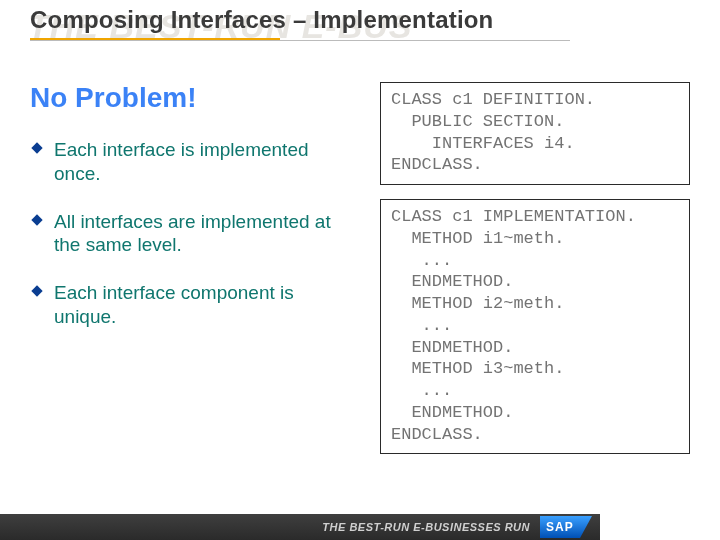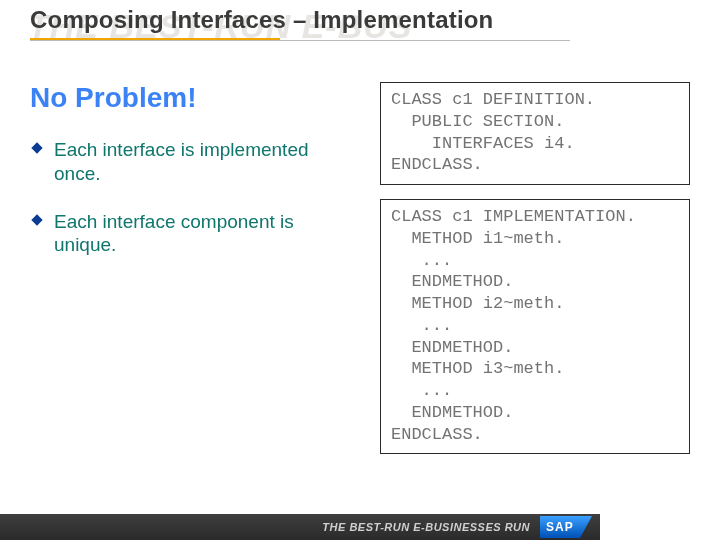--- a/index.html
+++ b/index.html
@@ -64,20 +64,28 @@
             </svg>
         </span>
         <span>Each interface is implemented once.</span>
       </li>
       <li>
         <span class="bullet-icon">
           <svg width="14" height="14" viewBox="0 0 14 14">
               <rect x="3" y="3" width="8" height="8" transform="rotate(45 7 7)" fill="#0a3d91"></rect>
             </svg>
         </span>
+        <span>All interfaces are implemented at the same level.</span>
+      </li>
+      <li>
+        <span class="bullet-icon">
+          <svg width="14" height="14" viewBox="0 0 14 14">
+              <rect x="3" y="3" width="8" height="8" transform="rotate(45 7 7)" fill="#0a3d91"></rect>
+            </svg>
+        </span>
         <span>Each interface component is unique.</span>
       </li>
     </ul>
   </div>
 
   <div class="col-right">
     <div class="codebox">CLASS c1 DEFINITION.
   PUBLIC SECTION.
     INTERFACES i4.
 ENDCLASS.</div>

